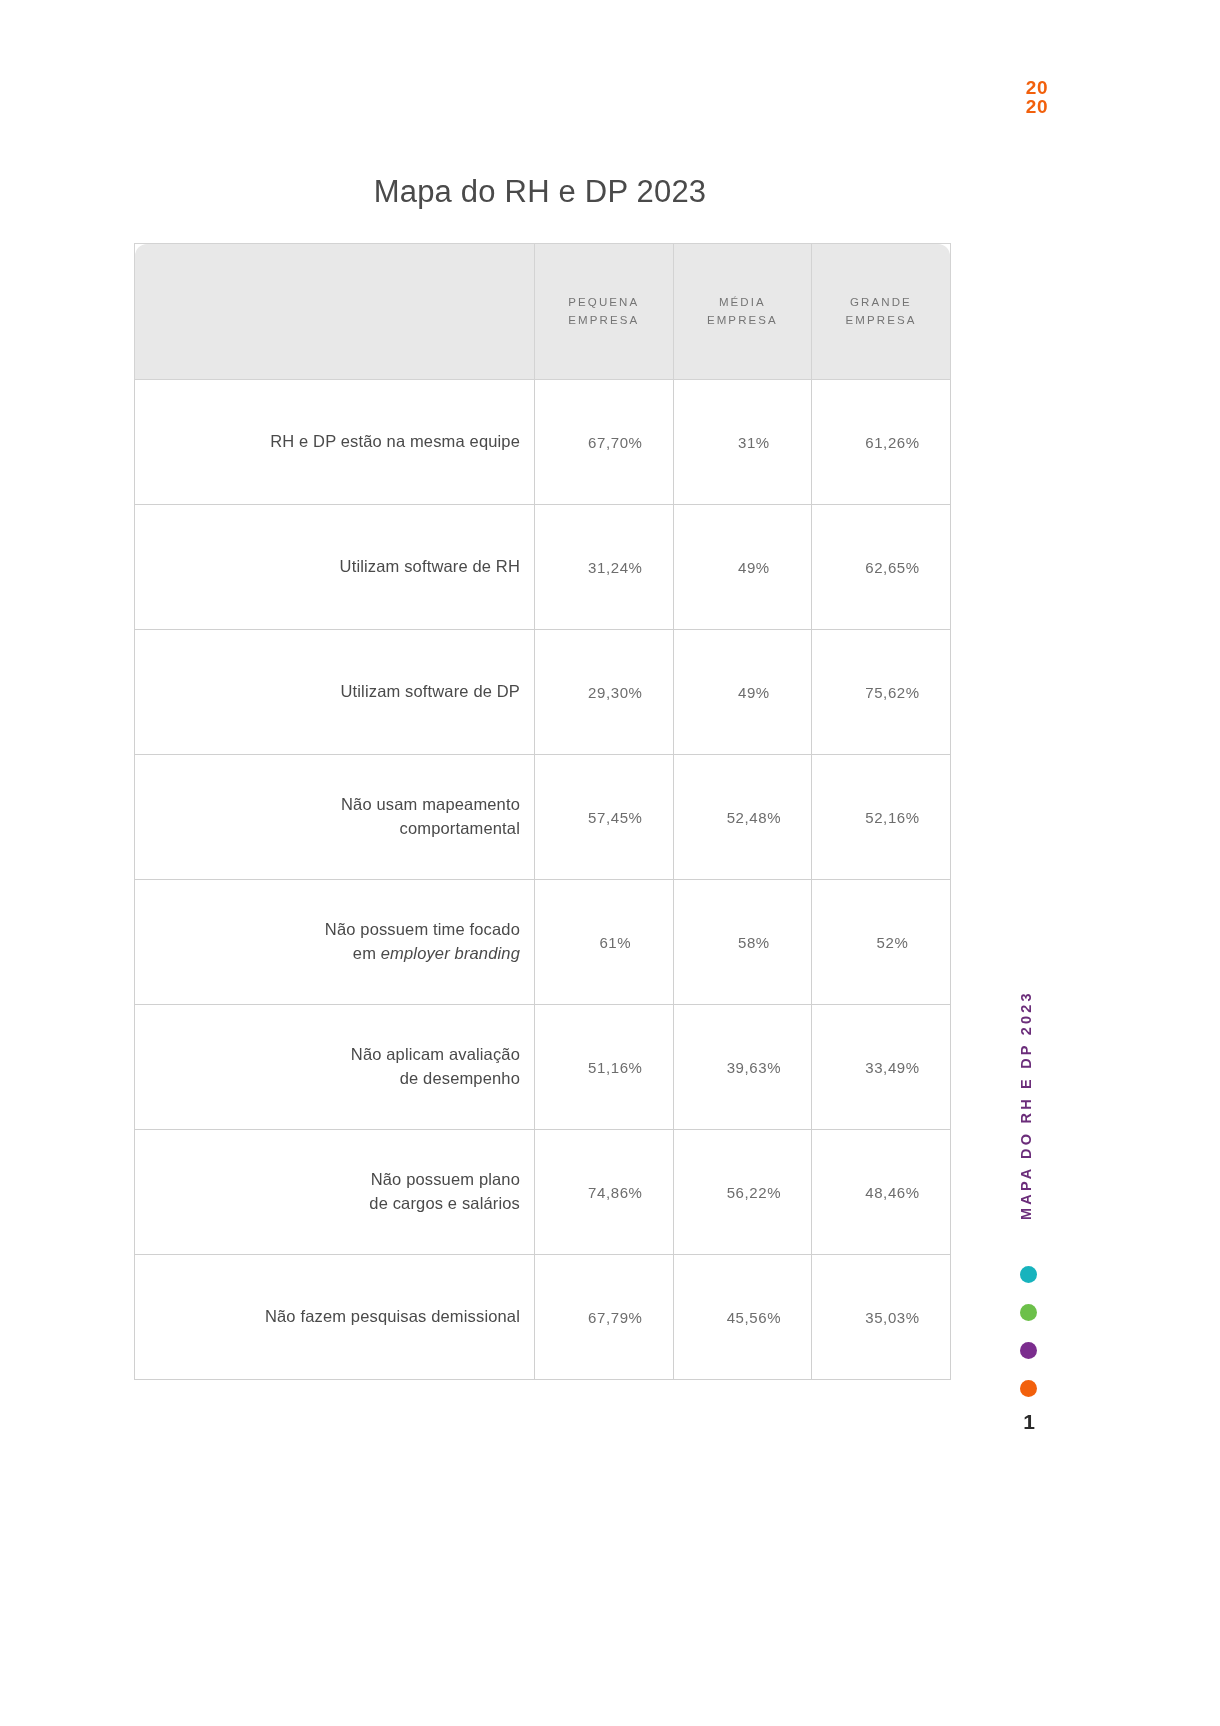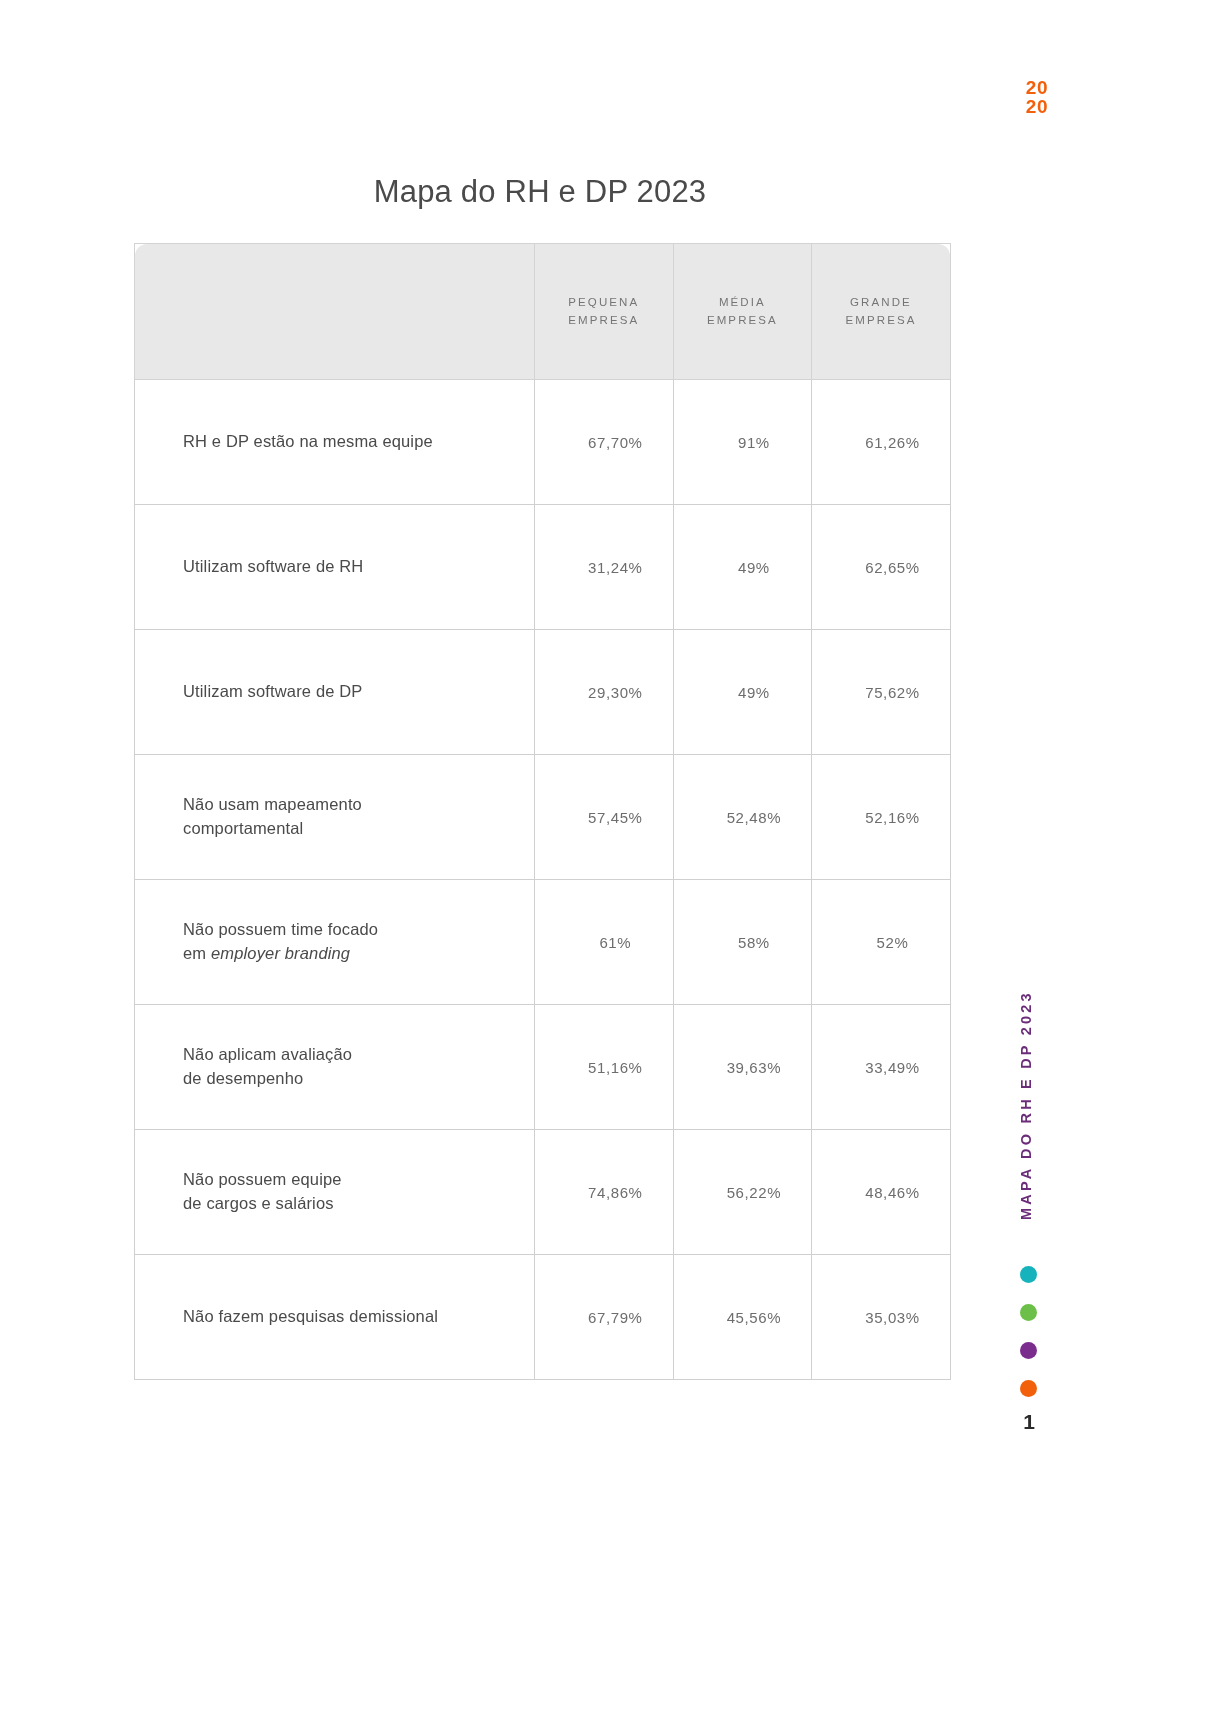--- a/index.html
+++ b/index.html
@@ -82,21 +82,21 @@
   }
   .th-l1, .th-l2 { display: block; }
 
   table.data-table tbody td {
     border: 1px solid #d0d0d0;
     height: 122px;
     vertical-align: middle;
     background: #ffffff;
   }
   td.cell-label {
-    text-align: left;
+    text-align: right;
     padding-left: 48px;
     padding-right: 14px;
     font-size: 16.5px;
     color: #4a4a4a;
     line-height: 1.45;
     letter-spacing: 0.15px;
   }
   td.cell-value {
     text-align: center;
     font-size: 15px;
@@ -183,21 +183,21 @@
         </th>
       </tr>
     </thead>
     <tbody>
 
       <tr>
         <td class="cell-label">
           <span class="label-l1">RH e DP estão na mesma equipe</span>
         </td>
         <td class="cell-value">67,70%</td>
-        <td class="cell-value">91%</td>
+        <td class="cell-value">31%</td>
         <td class="cell-value">61,26%</td>
       </tr>
 
       <tr>
         <td class="cell-label">
           <span class="label-l1">Utilizam software de RH</span>
         </td>
         <td class="cell-value">31,24%</td>
         <td class="cell-value">49%</td>
         <td class="cell-value">62,65%</td>
@@ -237,21 +237,21 @@
           <span class="label-l1">Não aplicam avaliação</span>
           <span class="label-l2">de desempenho</span>
         </td>
         <td class="cell-value">51,16%</td>
         <td class="cell-value">39,63%</td>
         <td class="cell-value">33,49%</td>
       </tr>
 
       <tr>
         <td class="cell-label">
-          <span class="label-l1">Não possuem equipe</span>
+          <span class="label-l1">Não possuem plano</span>
           <span class="label-l2">de cargos e salários</span>
         </td>
         <td class="cell-value">74,86%</td>
         <td class="cell-value">56,22%</td>
         <td class="cell-value">48,46%</td>
       </tr>
 
       <tr>
         <td class="cell-label">
           <span class="label-l1">Não fazem pesquisas demissional</span>

